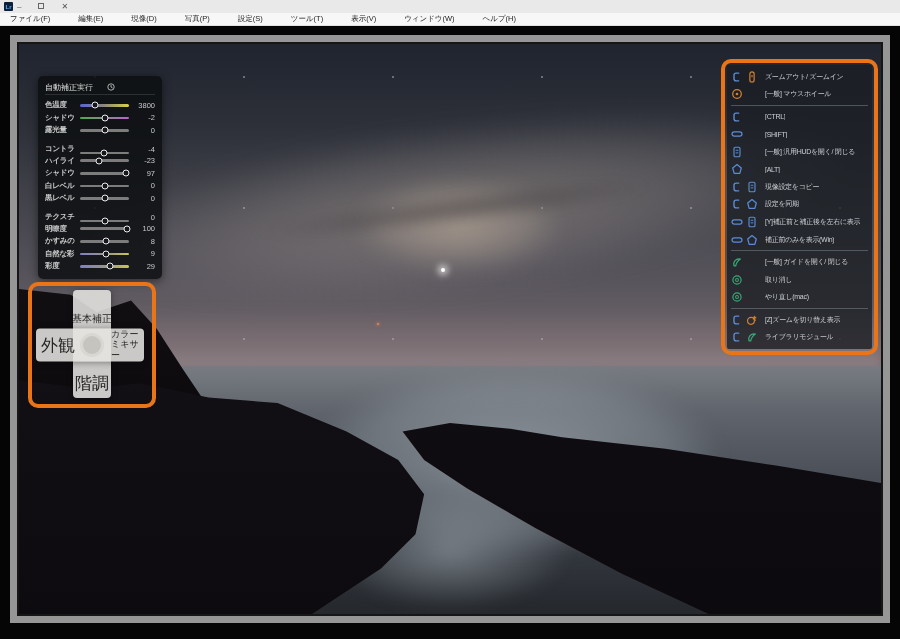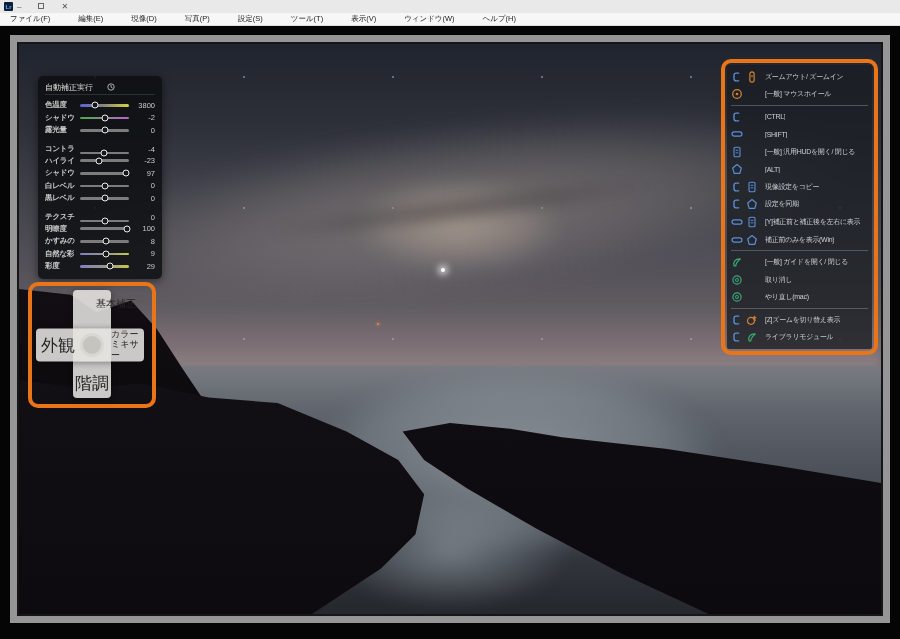--- a/index.html
+++ b/index.html
@@ -91,21 +91,21 @@
   .hl-box { position:absolute; border:4px solid #ea7519; border-radius:10px; }
   .hl-nav { left:28px; top:256px; width:128px; height:126px; }
   .nav-hud { position:absolute; inset:2px; }
   .nav-arm { position:absolute; background:rgba(229,228,224,.88); border-radius:4px;
     box-shadow:0 1px 6px rgba(0,0,0,.35); }
   .nav-v { left:50%; top:2px; width:38px; height:108px; transform:translateX(-50%); }
   .nav-h { top:50%; left:2px; width:108px; height:33px; transform:translateY(-50%); }
   .nav-center { position:absolute; left:50%; top:50%; width:24px; height:24px; transform:translate(-50%,-50%);
     border-radius:50%; background:#c6c4bf; border:3px solid #d9d7d2; }
   .nav-lbl { position:absolute; color:#252525; white-space:nowrap; }
-  .nav-lbl-top { top:9px; left:50%; transform:translateX(-50%); font-size:10px;margin-left:24px; }
+  .nav-lbl-top { top:24px; left:50%; transform:translateX(-50%); font-size:10px; }
   .nav-lbl-left { left:7px; top:50%; transform:translateY(-50%); font-size:17px; }
   .nav-lbl-right { right:3px; top:50%; transform:translateY(-50%); font-size:9px; width:36px; white-space:normal; line-height:1.15; }
   .nav-lbl-bottom { bottom:7px; left:50%; transform:translateX(-50%); font-size:17px; }
 
   
   .hl-sc { left:721px; top:33px; width:157px; height:296px; }
   .sc-panel { position:absolute; inset:2px; background:rgba(26,30,35,.78); border-radius:2px;
     padding:3px 4px; display:flex; flex-direction:column; }
   .sc-row { display:flex; align-items:center; height:18.2px; gap:5px; }
   .sc-icons { width:29px; display:flex; gap:3px; align-items:center; flex-shrink:0; }

